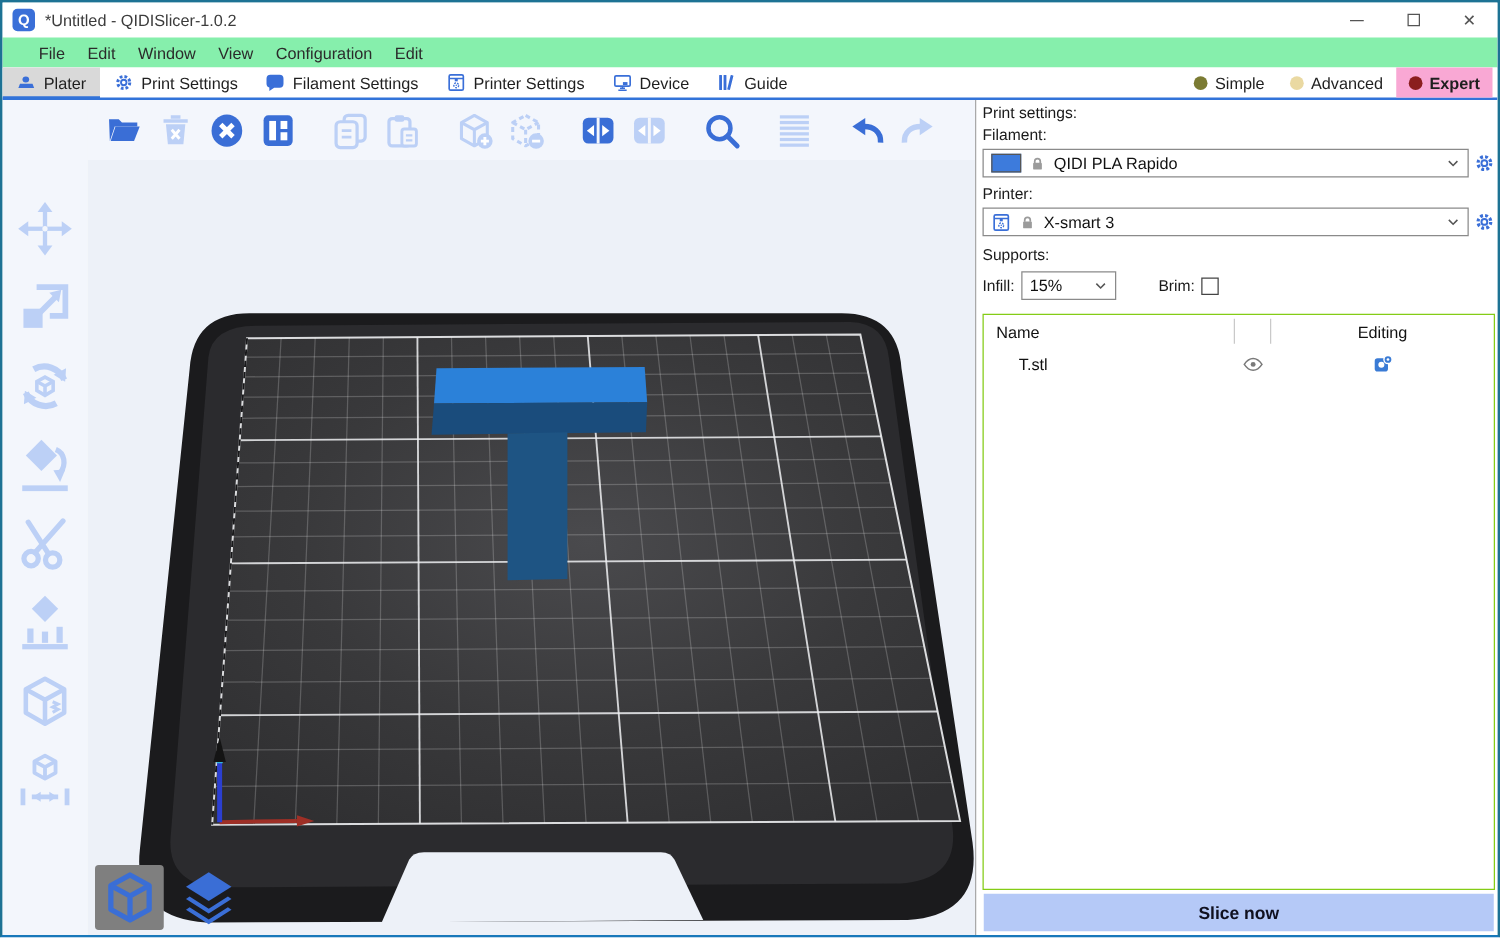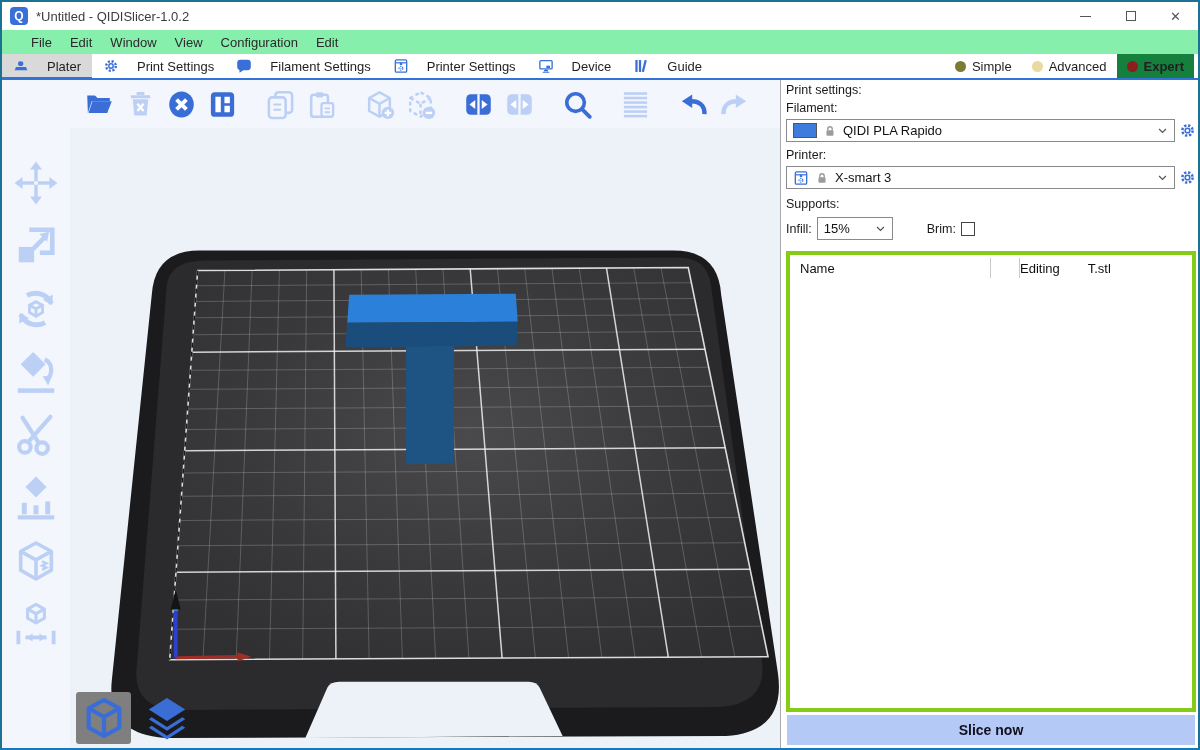--- a/index.html
+++ b/index.html
@@ -17,28 +17,28 @@
   .win-btn { width:45px; display:flex; align-items:center; justify-content:center; color:#555; font-size:13px; cursor:default; }
   .min-glyph { width:11px; height:1px; background:#555; display:block; }
   .max-glyph { width:10px; height:10px; border:1px solid #555; display:block; }
 
   
   .menubar { height:24px; display:flex; align-items:center; padding-left:20px; background:#86efac; flex:0 0 auto; }
   .menu-item { font-size:13px; color:#2b2b2b; padding:2px 9px; }
 
   
   .tabbar { height:26px; display:flex; align-items:stretch; background:#fff; border-bottom:2px solid #3273d9; flex:0 0 auto; }
-  .tab { display:flex; align-items:center; gap:18px; padding:0 11px; font-size:13px; color:#1f1f1f; position:relative; }
+  .tab { display:flex; align-items:center; gap:6px; padding:0 11px; font-size:13px; color:#1f1f1f; position:relative; }
   .tab svg { width:16px; height:16px; color:#3a6fd8; }
   .tab.active { background:#d9d9d9; }
   .tab.active::after { content:""; position:absolute; left:0; right:0; bottom:-2px; height:3px; background:#3273d9; }
   .modes { margin-left:auto; display:flex; align-items:stretch; padding-right:4px; }
   .mode { display:flex; align-items:center; gap:6px; padding:0 10px; font-size:13px; color:#1f1f1f; }
   .mode .dot { width:11px; height:11px; border-radius:50%; }
-  .mode.active { background:#15803d; font-weight:bold;text-align:center; }
+  .mode.active { background:#f9a8d4; font-weight:bold;text-align:center; }
 
   
   .main { flex:1; display:flex; position:relative; min-height:0; }
 
   .left-tools { width:68px; background:#f3f6fc; display:flex; flex-direction:column; align-items:center;
                 padding-top:80px; gap:17px; flex:0 0 auto; }
   .left-tools svg { width:46px; height:46px; color:#bcd0f6; flex:0 0 auto; }
 
   .viewport { flex:1; position:relative; background:#edf1f8; min-width:0; }
   .vp-toolbar { position:absolute; left:0; top:0; right:0; height:48px; background:#f3f6fc;
@@ -69,21 +69,21 @@
   .gear-btn { width:17px; height:17px; margin-left:4px; color:#3a6fd8; flex:0 0 auto; }
   .gear-btn svg { width:17px; height:17px; }
   .inline-row { display:flex; align-items:center; margin-bottom:6px; }
   .inline-row .lbl { font-size:12.5px; color:#1a1a1a; margin-right:5px; }
   .supports-combo { flex:1; }
   .supports-combo .val { padding-left:12px; }
   .infill-combo { width:76px; flex:none; }
   .brim-gap { width:34px; }
   .cb { width:14px; height:14px; border:1.5px solid #444; background:#fff; display:inline-block; }
 
-  .obj-table { margin-top:5px; border:4px solid #84cc16; flex:1; display:flex; flex-direction:row; min-height:0; }
+  .obj-table { margin-top:5px; border:1px solid #84cc16; flex:1; display:flex; flex-direction:column; min-height:0; }
   .ot-header { display:flex; height:26px; align-items:center; font-size:13px; color:#111; }
   .ot-col-name { width:200px; padding-left:10px; }
   .ot-col-eye { width:30px; align-self:stretch; border-left:1px solid #c9c9c9; border-right:1px solid #c9c9c9;
                 margin:3px 0; }
   .ot-col-edit { flex:1; text-align:center; }
   .ot-row { display:flex; height:26px; align-items:center; font-size:13px; color:#111; }
   .ot-row .name { width:200px; padding-left:28px; }
   .ot-row .eyec { width:30px; display:flex; justify-content:center; }
   .ot-row .editc { flex:1; display:flex; justify-content:center; }
   .ot-row svg.eye { width:17px; height:17px; color:#7a7a7a; }

